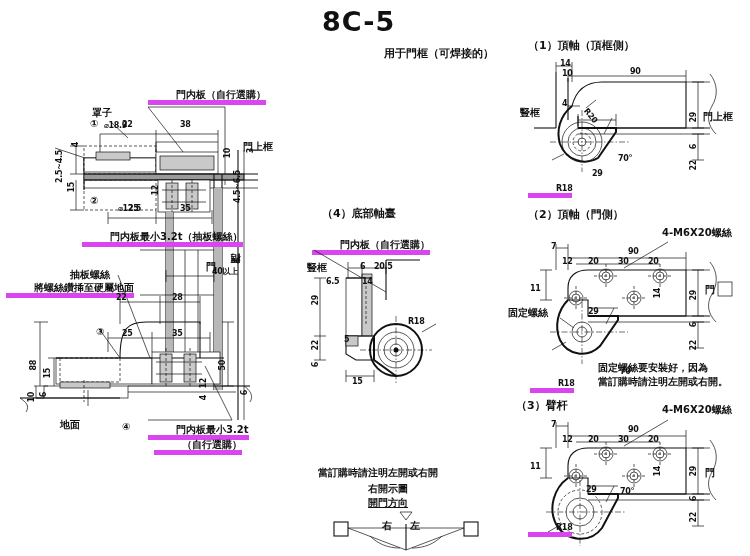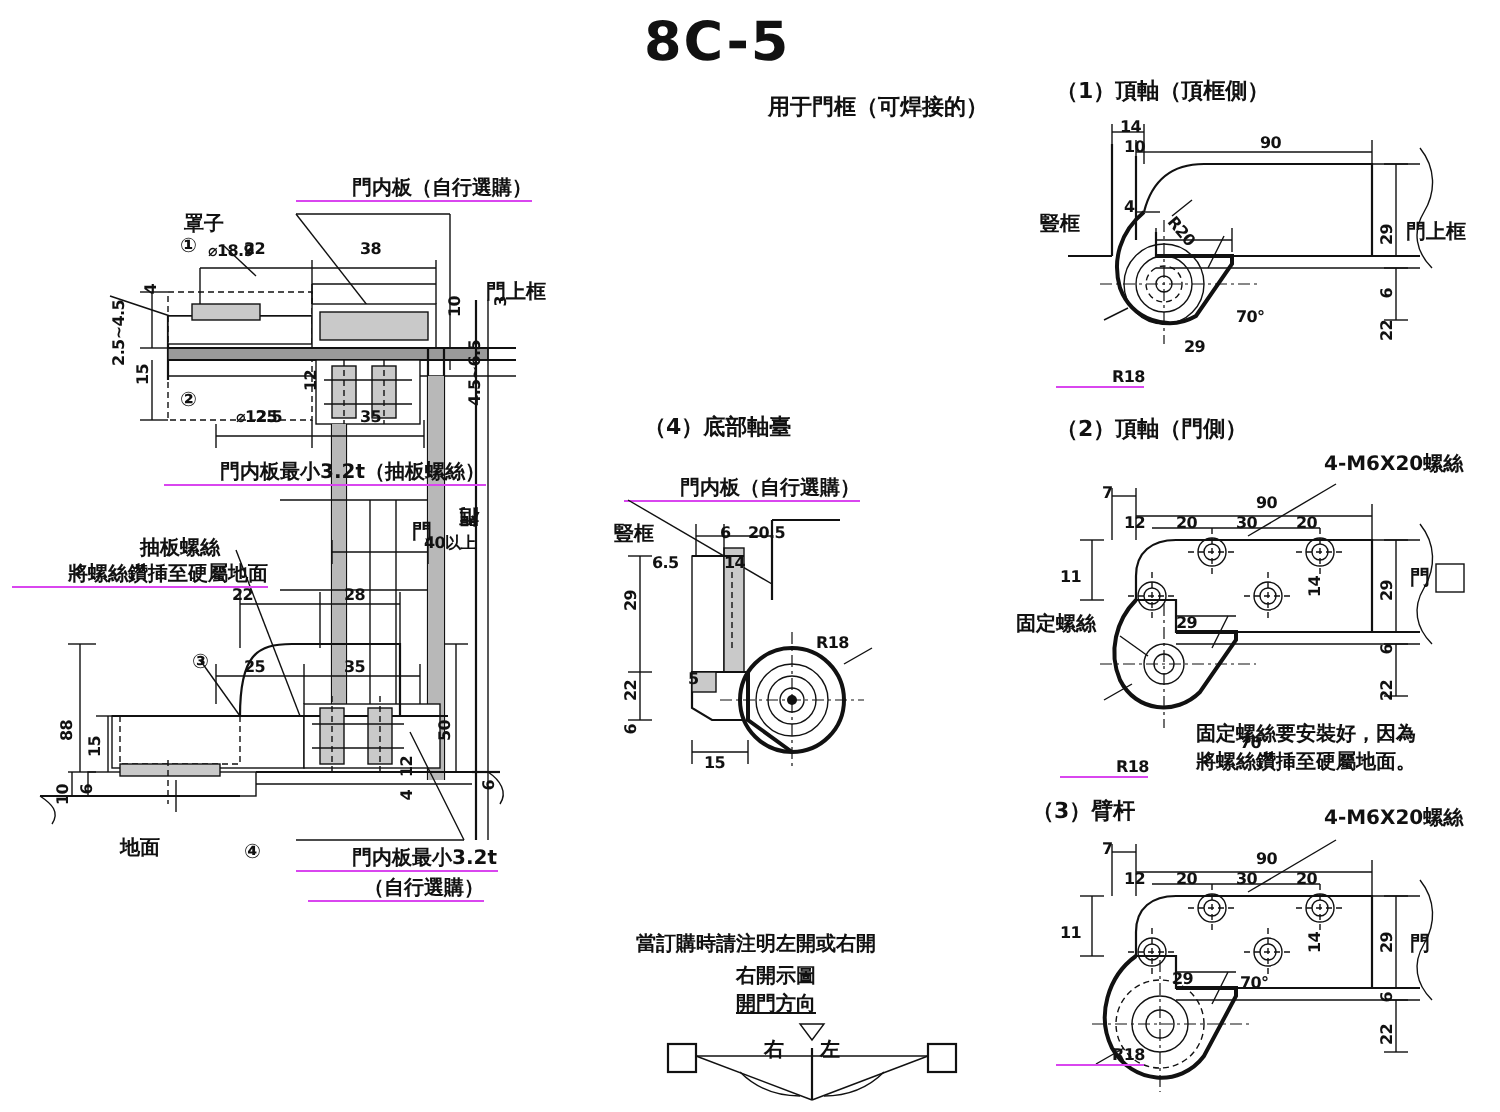--- a/index.html
+++ b/index.html
@@ -7,21 +7,21 @@
        font-family:"DejaVu Sans","Liberation Sans",sans-serif;color:#111;}
   .t{position:absolute;white-space:nowrap;line-height:1;font-weight:bold;}
   .dim{font-size:8px;font-weight:bold;letter-spacing:-0.3px;}
   .dimv{font-size:8px;font-weight:bold;writing-mode:vertical-rl;transform:rotate(180deg);letter-spacing:-0.3px;}
   .lab{font-size:10px;font-weight:bold;}
   .labv{font-size:10px;font-weight:bold;writing-mode:vertical-rl;transform:rotate(180deg);}
   .sec{font-size:11px;font-weight:bold;}
   #title{font-size:27px;font-weight:bold;letter-spacing:1px;}
   #subtitle{font-size:11px;font-weight:bold;}
   .note{font-size:10px;font-weight:bold;line-height:1.25;}
-  .uline{border-bottom:1px solid #d946ef;padding-left:28px;}
+  .uline{border-bottom:5px solid #d946ef;padding-left:28px;}
   svg{position:absolute;left:0;top:0;overflow:visible;}
   .ln{stroke:#111;fill:none;}
   .thin{stroke-width:0.7;}
   .med{stroke-width:1.1;}
   .thick{stroke-width:2;}
   .dash{stroke-dasharray:3 2;stroke-width:0.7;}
   .cline{stroke-dasharray:6 2 1.5 2;stroke-width:0.6;}
   .fillw{fill:#ffffff;}
   .fillg{fill:#c9c9c9;}
   .filld{fill:#9a9a9a;}
@@ -415,21 +415,21 @@
 <div class="t dim" style="left:648px;top:258px;">20</div>
 <div class="t dim" style="left:530px;top:285px;">11</div>
 <div class="t dimv" style="left:654px;top:288px;">14</div>
 <div class="t dim" style="left:588px;top:308px;">29</div>
 <div class="t dim" style="left:620px;top:368px;">70°</div>
 <div class="t dim uline" style="left:530px;top:380px;">R18</div>
 <div class="t dimv" style="left:690px;top:290px;">29</div>
 <div class="t dimv" style="left:690px;top:322px;">6</div>
 <div class="t dimv" style="left:690px;top:340px;">22</div>
 <div class="t note" style="left:598px;top:362px;">固定螺絲要安裝好，因為</div>
-<div class="t note" style="left:598px;top:376px;">將螺絲鑽挿至硬屬地面。</div>
+<div class="t note" style="left:598px;top:376px;">當訂購時請注明左開或右開。</div>
 
 <div class="t sec" style="left:516px;top:400px;">（3）臂杆</div>
 <div class="t lab" style="left:662px;top:405px;">4-M6X20螺絲</div>
 <div class="t lab" style="left:705px;top:468px;">門</div>
 
 <svg width="250" height="140" style="left:520px;top:420px;">
   <line class="ln thin" x1="148" y1="0" x2="104" y2="26"></line>
   <path class="ln med" d="M 48 46 C 48 34, 56 28, 68 28 L 166 28 L 166 74 L 68 74 L 68 58 L 48 58 Z" fill="#ffffff"></path>
   <line class="ln thin" x1="166" y1="28" x2="190" y2="28"></line>
   <line class="ln med" x1="68" y1="74" x2="190" y2="74"></line>

